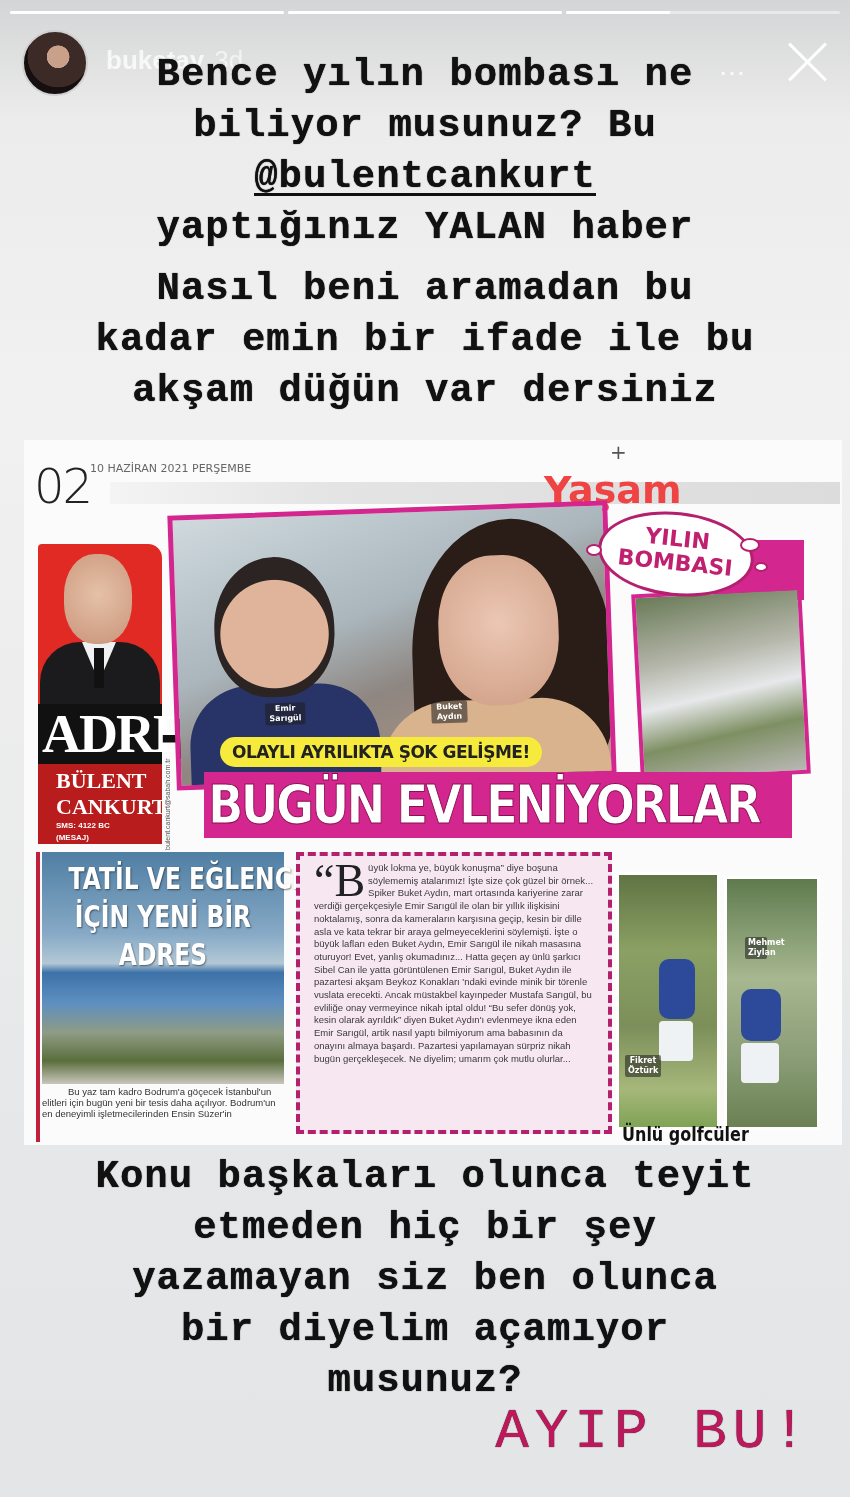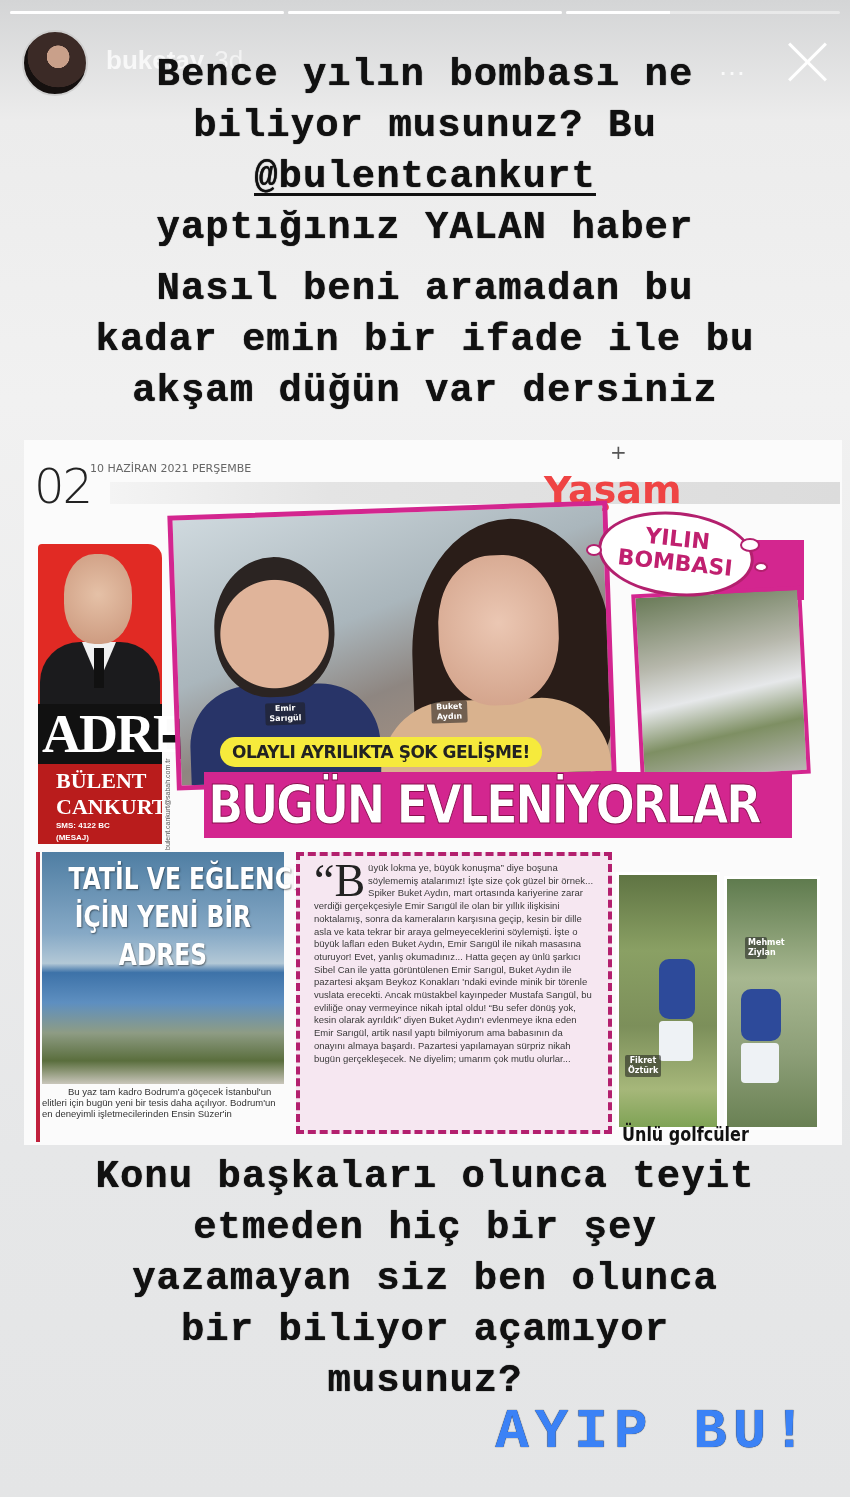--- a/index.html
+++ b/index.html
@@ -62,21 +62,21 @@
   .left-rule { position: absolute; left: 12px; top: 412px; width: 4px; height: 290px; background: #c0203c; }
   .quote-box { position: absolute; left: 272px; top: 412px; width: 316px; height: 282px; background: #f6e7f1; border: 4px dashed #b3206e; padding: 6px 14px; font-family: "Liberation Sans", sans-serif; font-size: 9.5px; line-height: 12.7px; color: #3a3a3a; }
   .quote-box .dropcap { float: left; font-family: "Liberation Serif", serif; font-size: 46px; line-height: 38px; margin-right: 3px; color: #222; }
   .golf { position: absolute; left: 592px; top: 426px; width: 216px; height: 268px; }
   .golf-a { position: absolute; left: 0; top: 6px; width: 104px; height: 258px; background: linear-gradient(180deg, #5f7443 0%, #8aa064 30%, #7c8f5a 60%, #a6b77a 85%, #7fa355 100%); border: 3px solid #fff; }
   .golf-b { position: absolute; left: 108px; top: 10px; width: 96px; height: 254px; background: linear-gradient(180deg, #5f7b4e 0%, #a7b790 40%, #8d9f78 70%, #6a8154 100%); border: 3px solid #fff; }
   .golfer-shirt { position: absolute; background: #2d4a9a; border-radius: 10px; }
   .golfer-shorts { position: absolute; background: #eef2f5; border-radius: 4px; }
   .golf-caption { position: absolute; left: 598px; top: 682px; font-family: "DejaVu Sans", sans-serif; font-weight: bold; font-size: 20px; line-height: 24px; color: #111; transform: scaleX(0.8); transform-origin: left; white-space: nowrap; }
   .t2 { top: 1152px; }
-  .ayip { position: absolute; right: 38px; top: 1400px; font-weight: bold; font-size: 56px; letter-spacing: 6px; color: #3b82f6; text-shadow: 0 0 1px #000; }
+  .ayip { position: absolute; right: 38px; top: 1400px; font-weight: normal; font-size: 56px; letter-spacing: 6px; color: #be185d; text-shadow: 0 0 1px #000; }
 </style>
 </head>
 <body>
 
 <div class="progress">
   <div class="seg">
       <div class="fill" style="width:100%"></div>
     </div>
   <div class="seg">
       <div class="fill" style="width:100%"></div>
@@ -180,16 +180,16 @@
       <div class="photo-tag" style="left:18px; top:58px; width:22px;">Mehmet Ziylan</div>
     </div>
   </div>
   <div class="golf-caption">Ünlü golfcüler</div>
 </div>
 
 <div class="story-text t2">
   <div>Konu başkaları olunca teyit</div>
   <div>etmeden hiç bir şey</div>
   <div>yazamayan siz ben olunca</div>
-  <div>bir biliyor açamıyor</div>
+  <div>bir diyelim açamıyor</div>
   <div>musunuz?</div>
 </div>
 <div class="ayip">AYIP BU!</div>
 
 </body></html>

